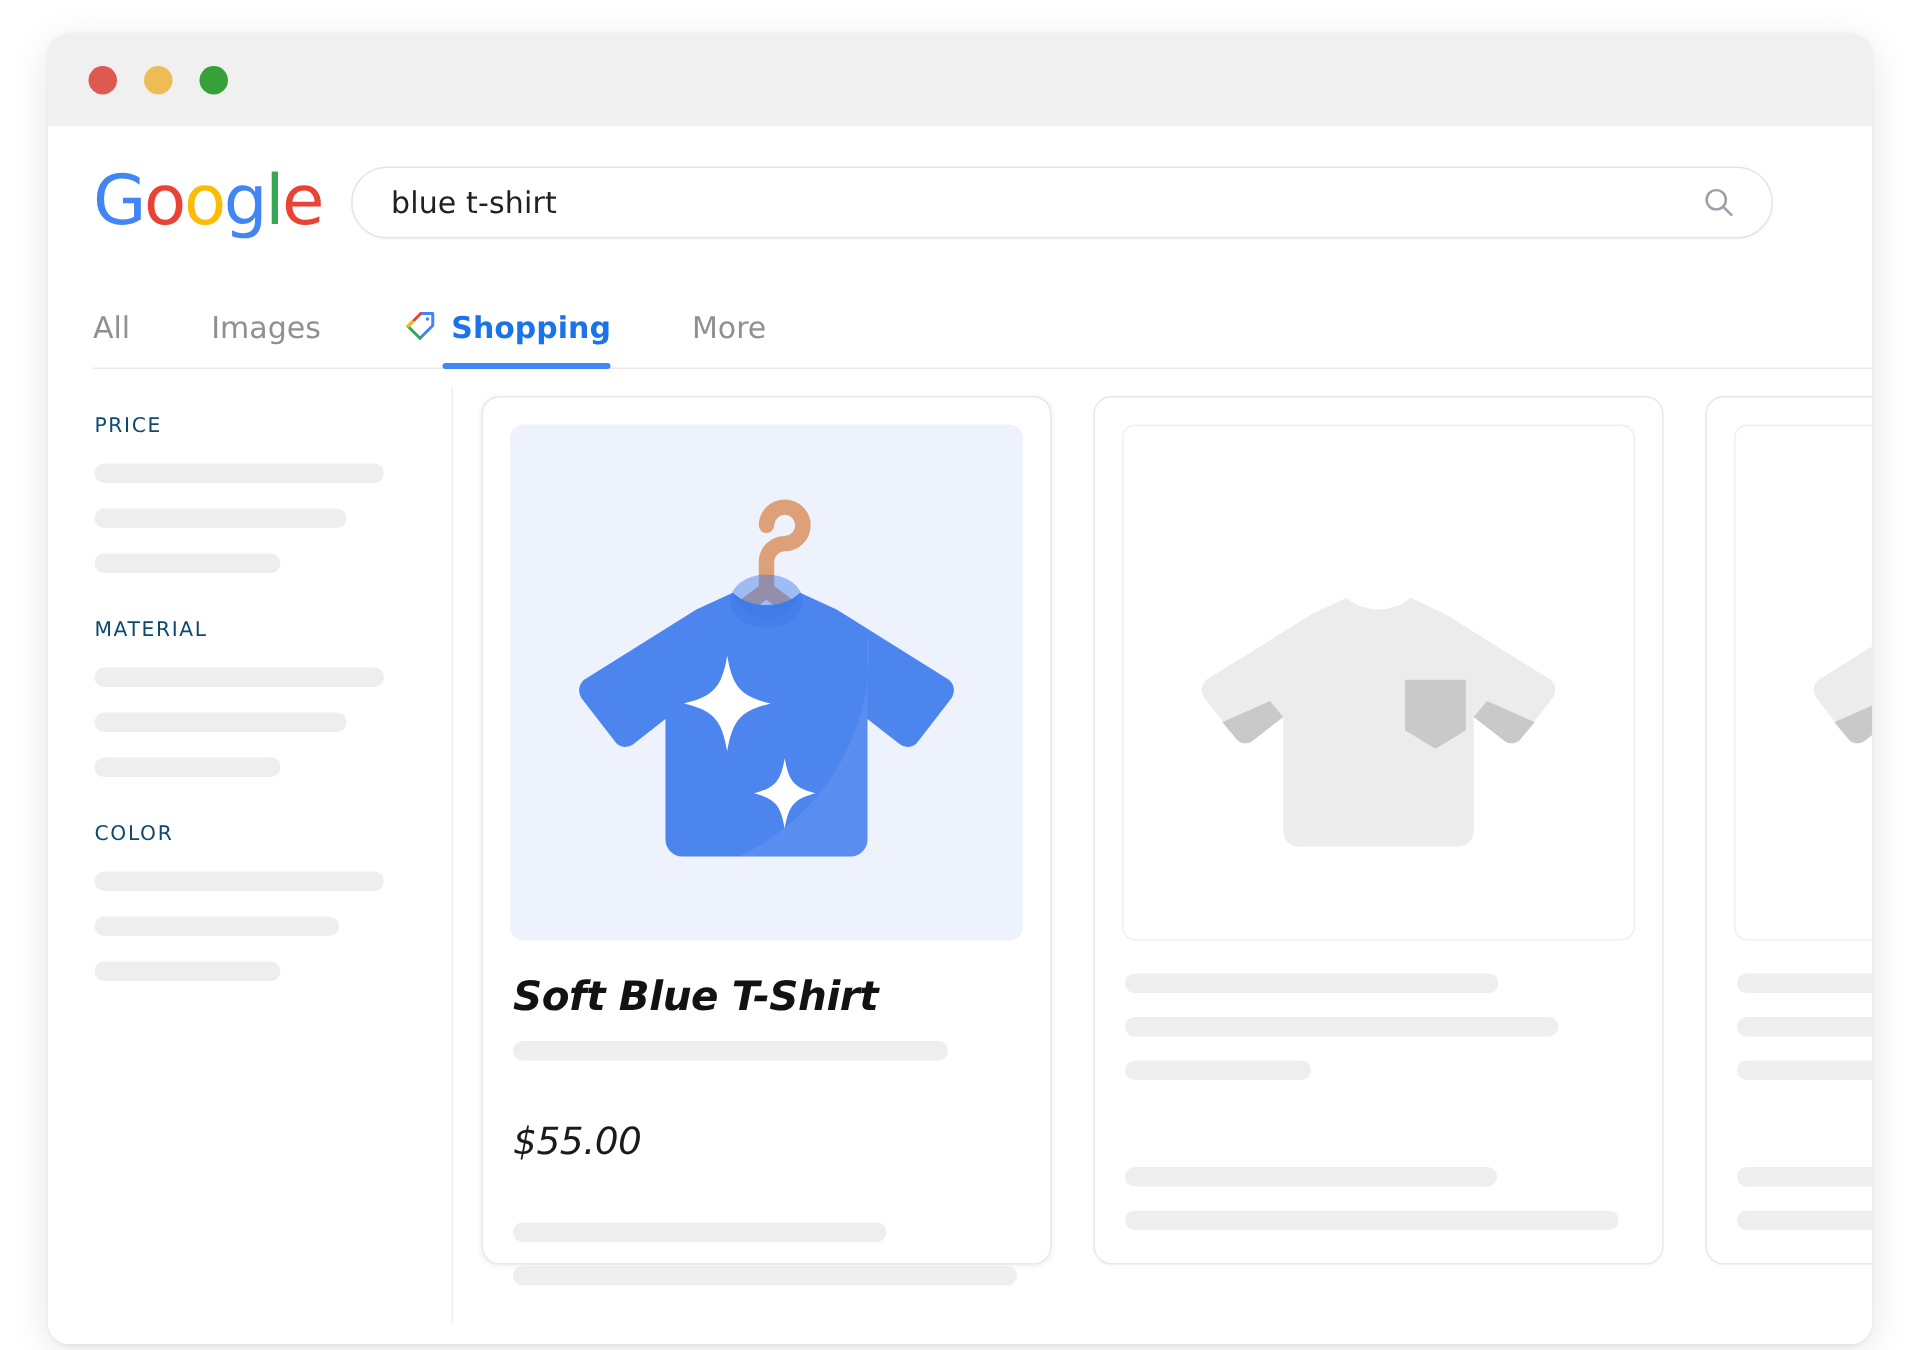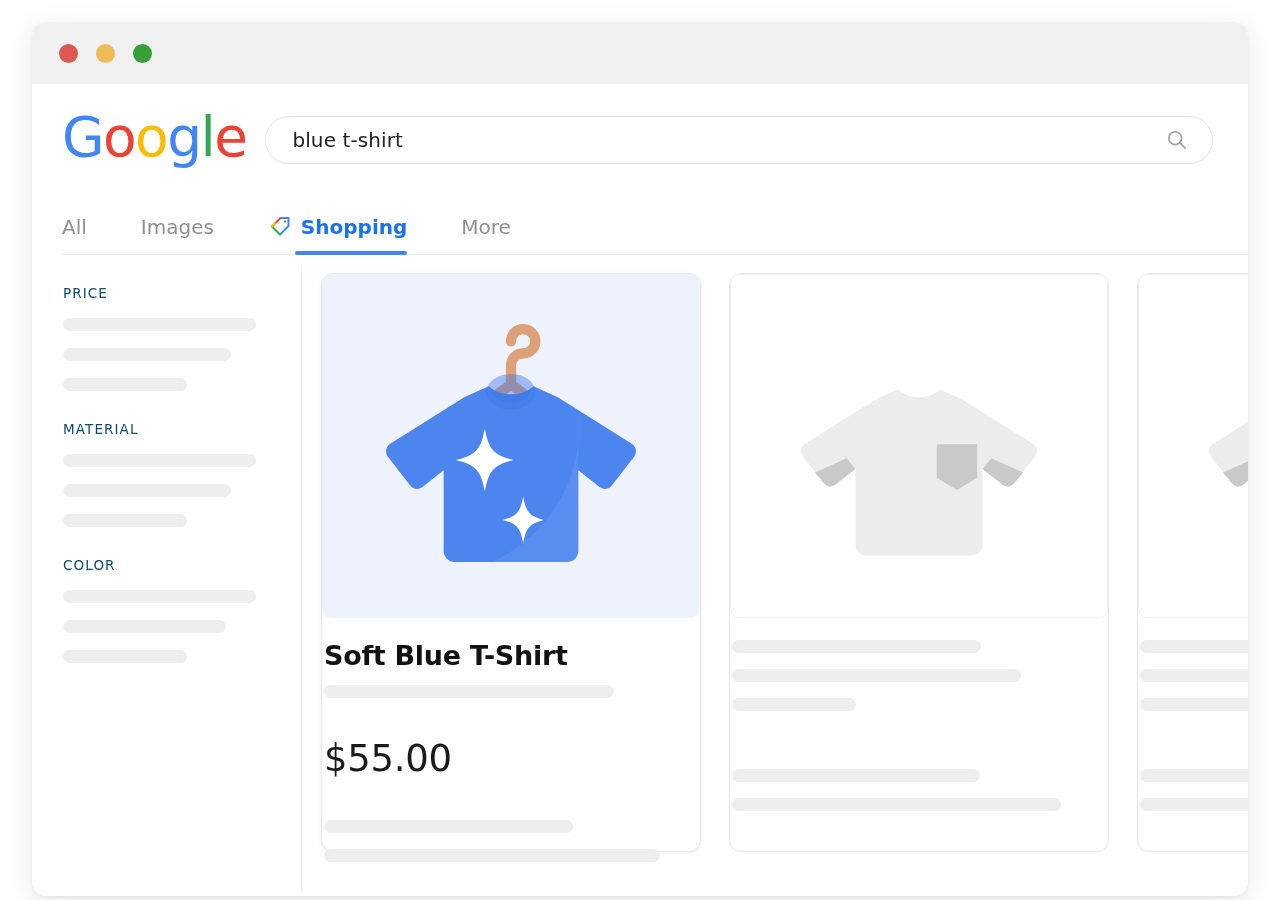--- a/index.html
+++ b/index.html
@@ -49,21 +49,21 @@
   }
 
   
   .search-row {
     display: flex;
     align-items: center;
     padding: 26px 0 0 30px;
   }
 
   .logo {
-    font-size: 55px;
+    font-size: 46px;
     letter-spacing: -1.6px;
     font-family: "DejaVu Sans", sans-serif;
     font-weight: 400;
     line-height: 1;
     user-select: none;
     margin-right: 19px;
     padding-bottom: 4px;
   }
   .logo .b { color: #4285F4; }
   .logo .r { color: #EA4335; }
@@ -182,21 +182,23 @@
     padding-left: 19px;
     padding-top: 6px;
   }
   .card {
     flex: 0 0 380px;
     width: 380px;
     height: 579px;
     border: 1px solid #e8e8e8;
     border-radius: 12px;
     background: #fff;
+    padding: 18px;
     box-shadow: 0 1px 2px rgba(0,0,0,0.03);
+    font-style: italic;
   }
   .card.featured { box-shadow: 0 1px 4px rgba(0,0,0,0.07); }
 
   .thumb {
     height: 344px;
     border-radius: 9px;
     display: flex;
     align-items: center;
     justify-content: center;
     overflow: hidden;
@@ -206,21 +208,21 @@
 
   .card-body { padding: 22px 2px 0 2px; }
   .product-title {
     font-size: 27px;
     font-weight: 700;
     color: #111214;
     letter-spacing: -0.3px;
     font-family: "DejaVu Sans", sans-serif;
   }
   .product-price {
-    font-size: 37px;
+    font-size: 25px;
     color: #181a1c;
     letter-spacing: -0.3px;
     font-family: "DejaVu Sans", sans-serif;
     margin-top: 39px;
   }
   .card .ph-bar { margin-bottom: 0; }
 </style>
 </head>
 <body>
 

